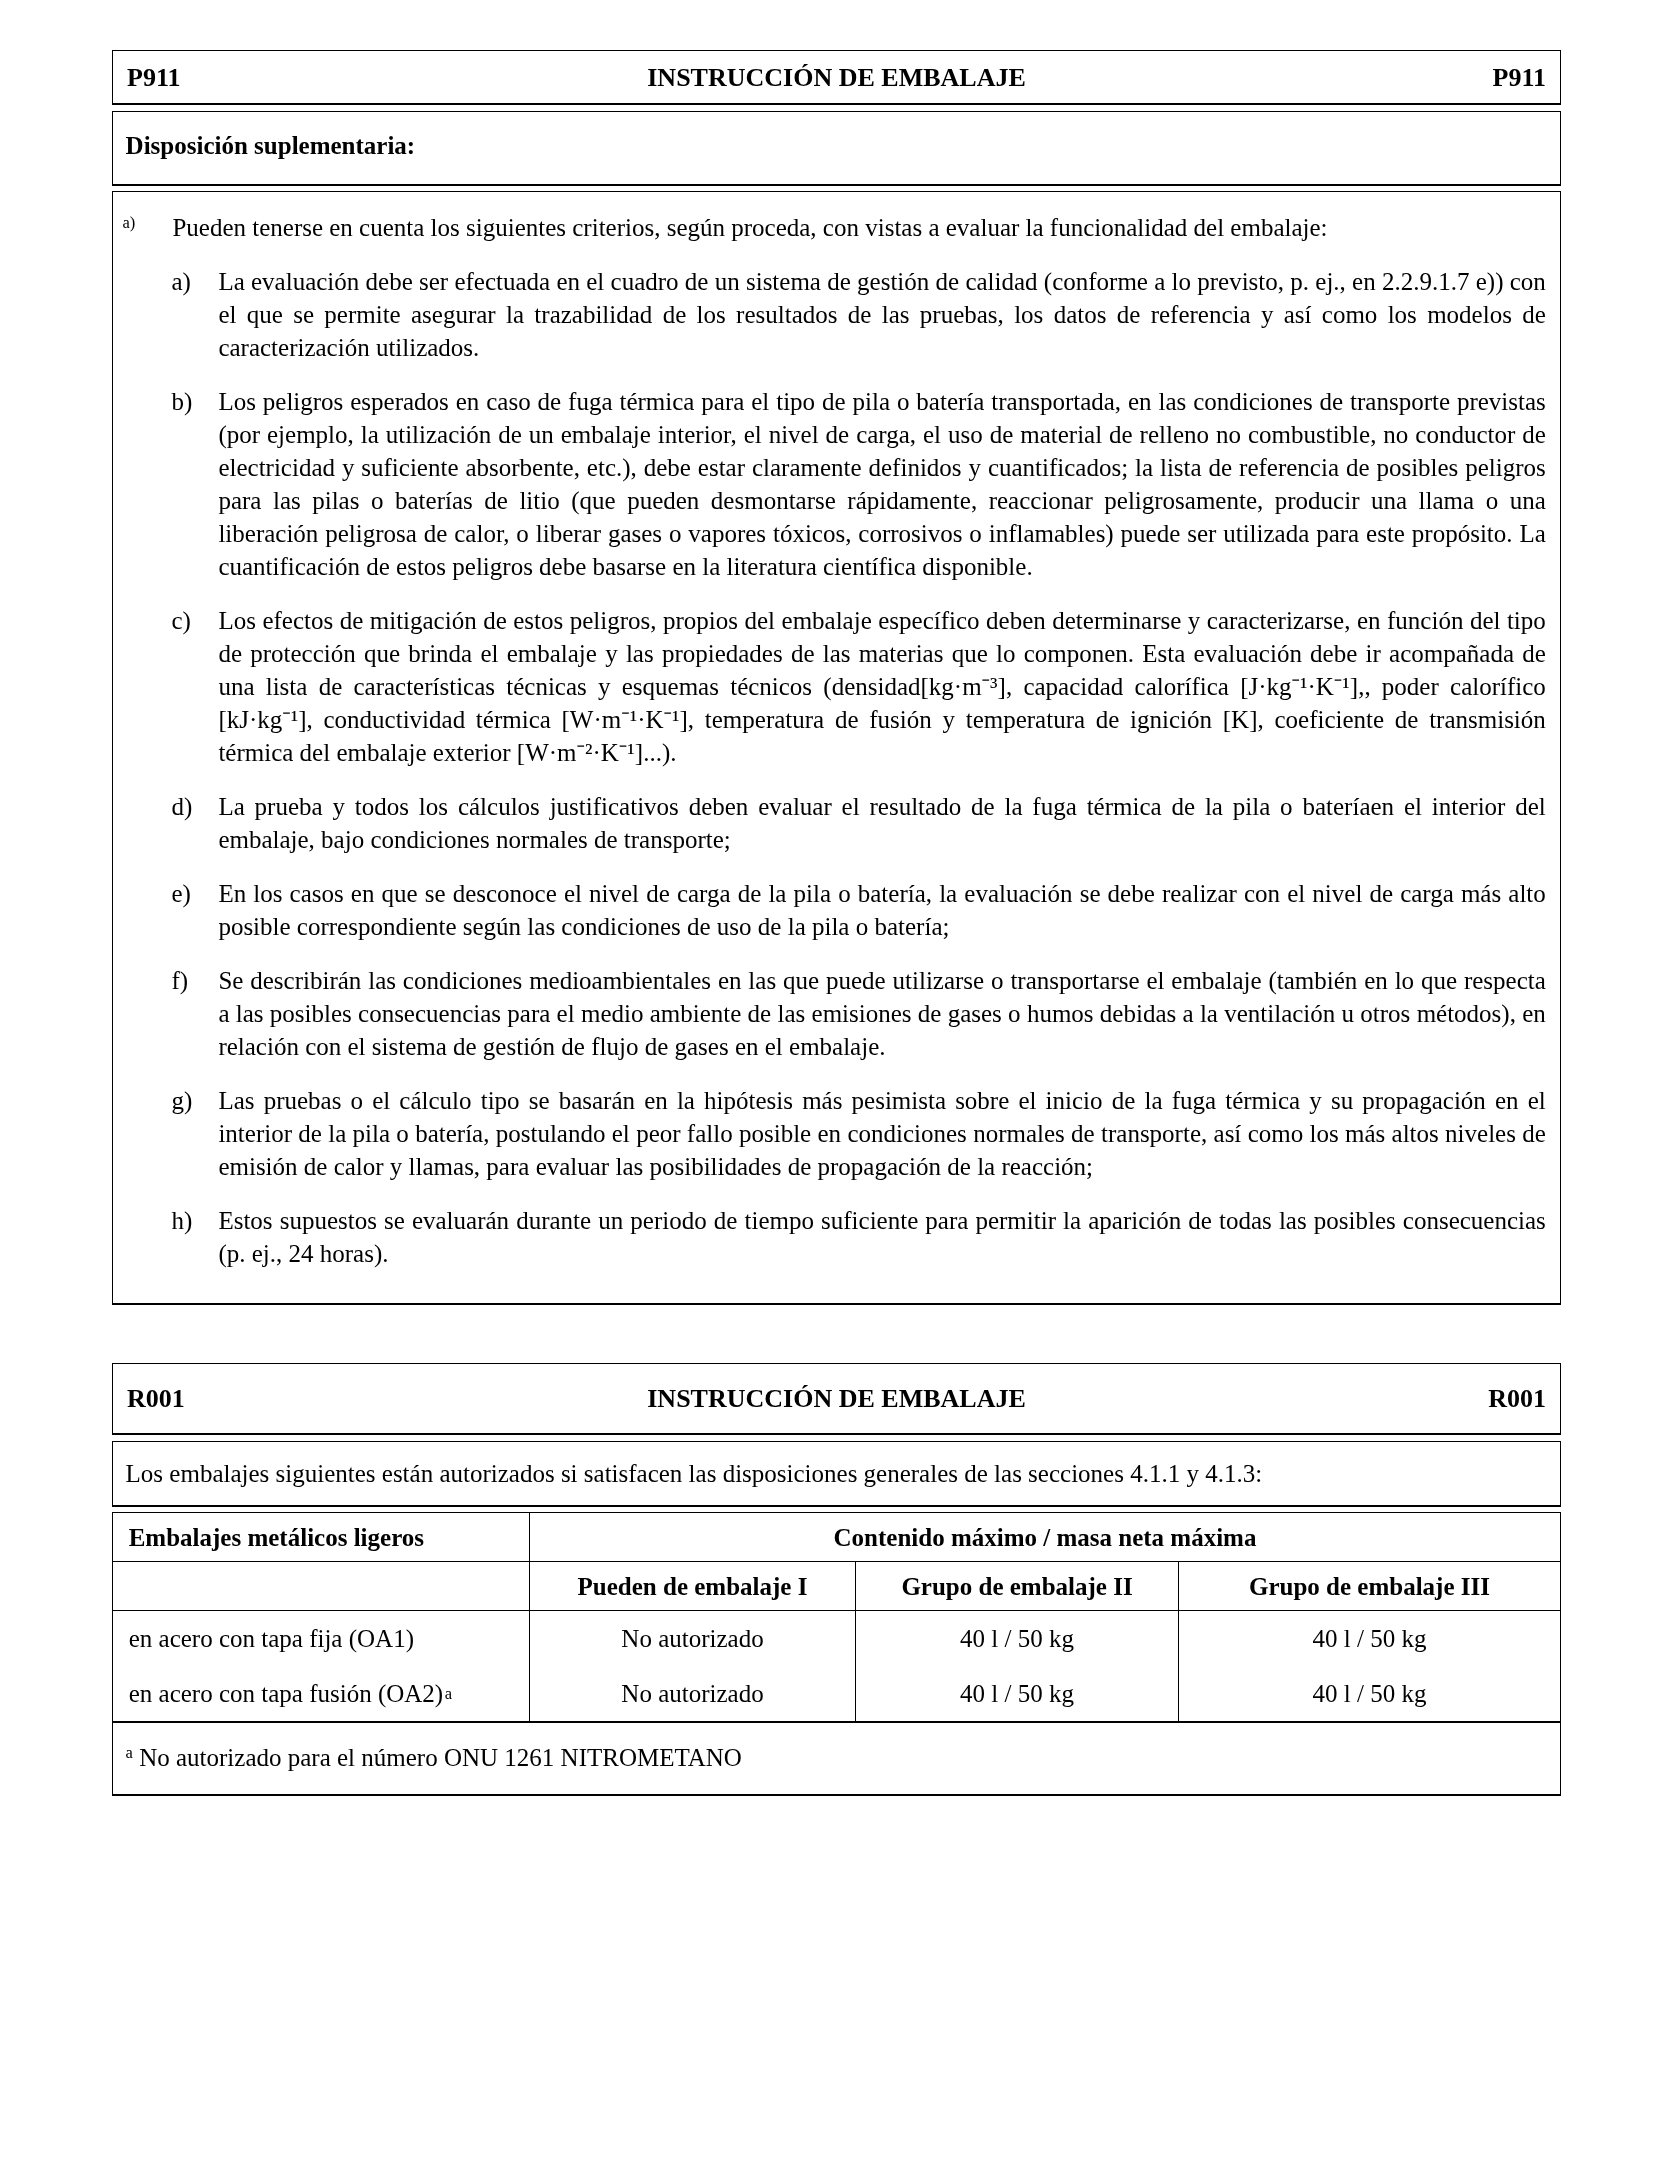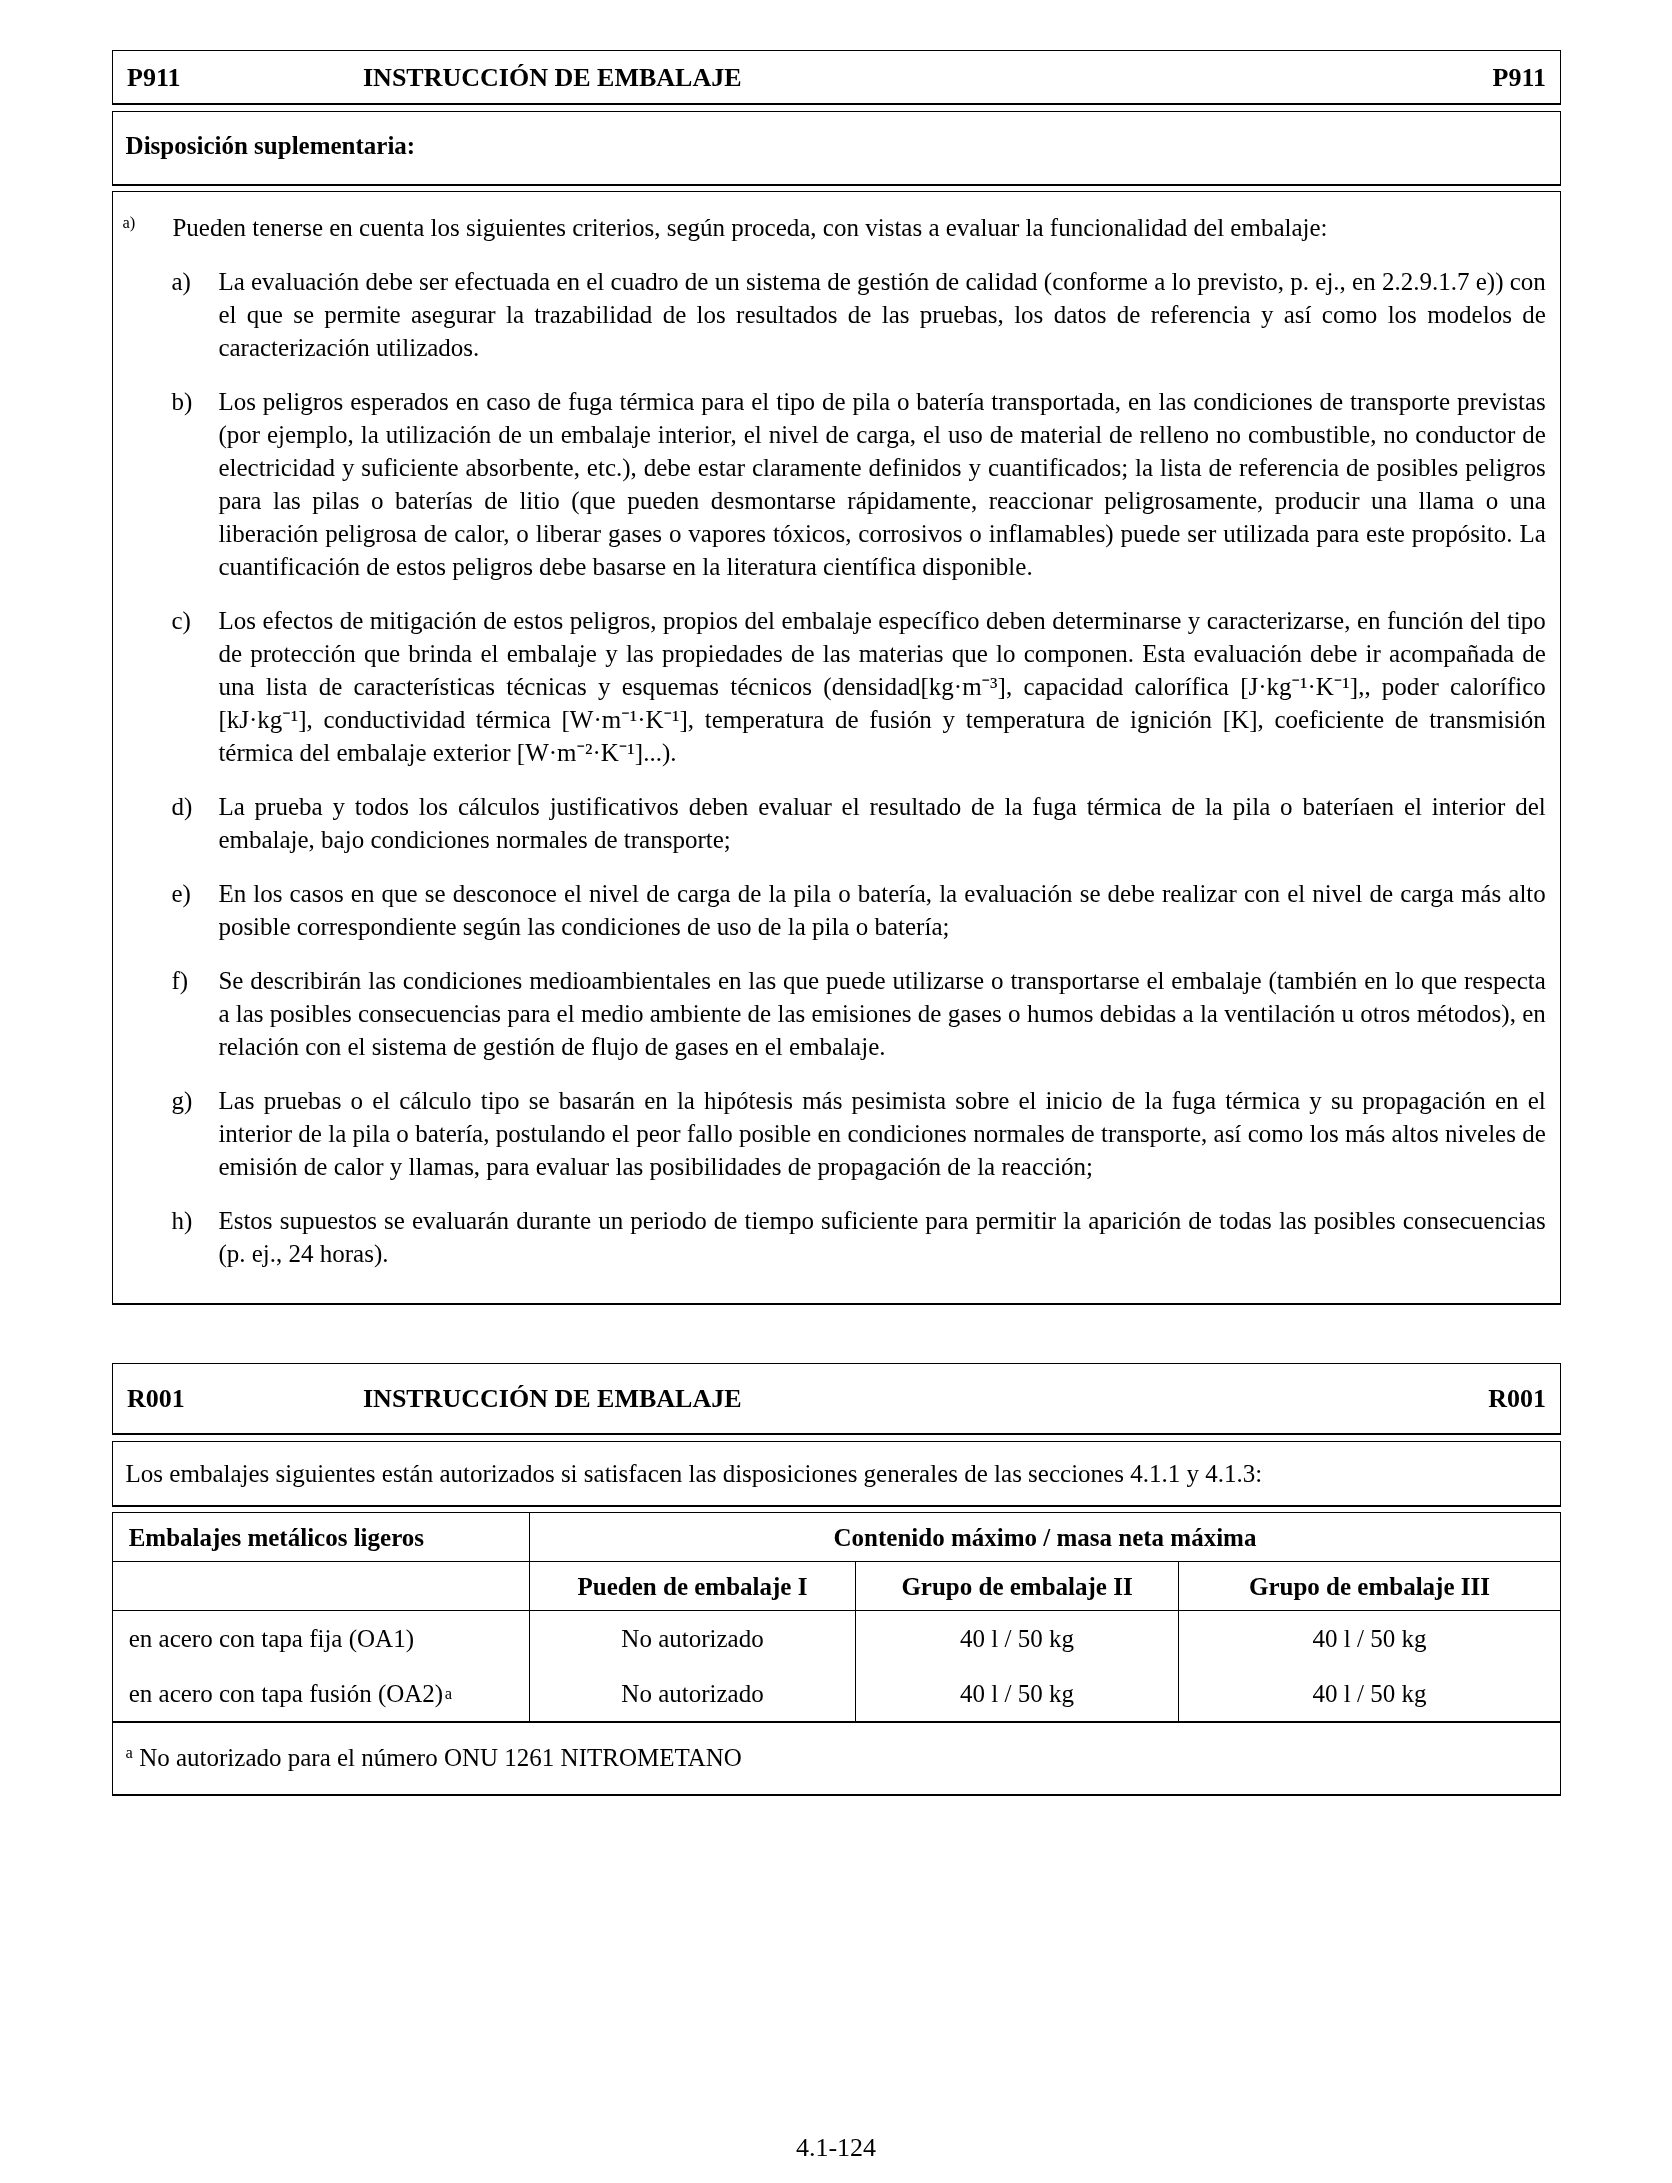--- a/index.html
+++ b/index.html
@@ -31,21 +31,21 @@
   
   .pi-header {
     display: flex;
     align-items: center;
     height: 55px;
     padding: 0 14px;
     font-weight: bold;
     font-size: 26px;
   }
   .pi-header .code-left  { width: 236px; text-align: left; }
-  .pi-header .pi-title   { flex: 1; }
+  .pi-header .pi-title   { flex: 1; text-align: center; }
   .pi-header .code-right { width: 236px; text-align: right; }
 
   
   .supp { padding: 17.3px 14px 22px 12.6px; }
   .supp .heading { font-weight: bold; }
   .supp .text { margin-top: 15px; }
 
   
   .notes { padding: 19px 12.6px 33px 9.4px; }
   .intro {
@@ -214,15 +214,14 @@
           </div>
         </div>
       <div class="g-foot">
         <sup>a</sup>
         <span>No autorizado para el número ONU 1261 NITROMETANO</span>
       </div>
     </div>
 
   </div>
 
-  <div class="footer">4.1-124</div>
 </div>
 
 
 </body></html>

